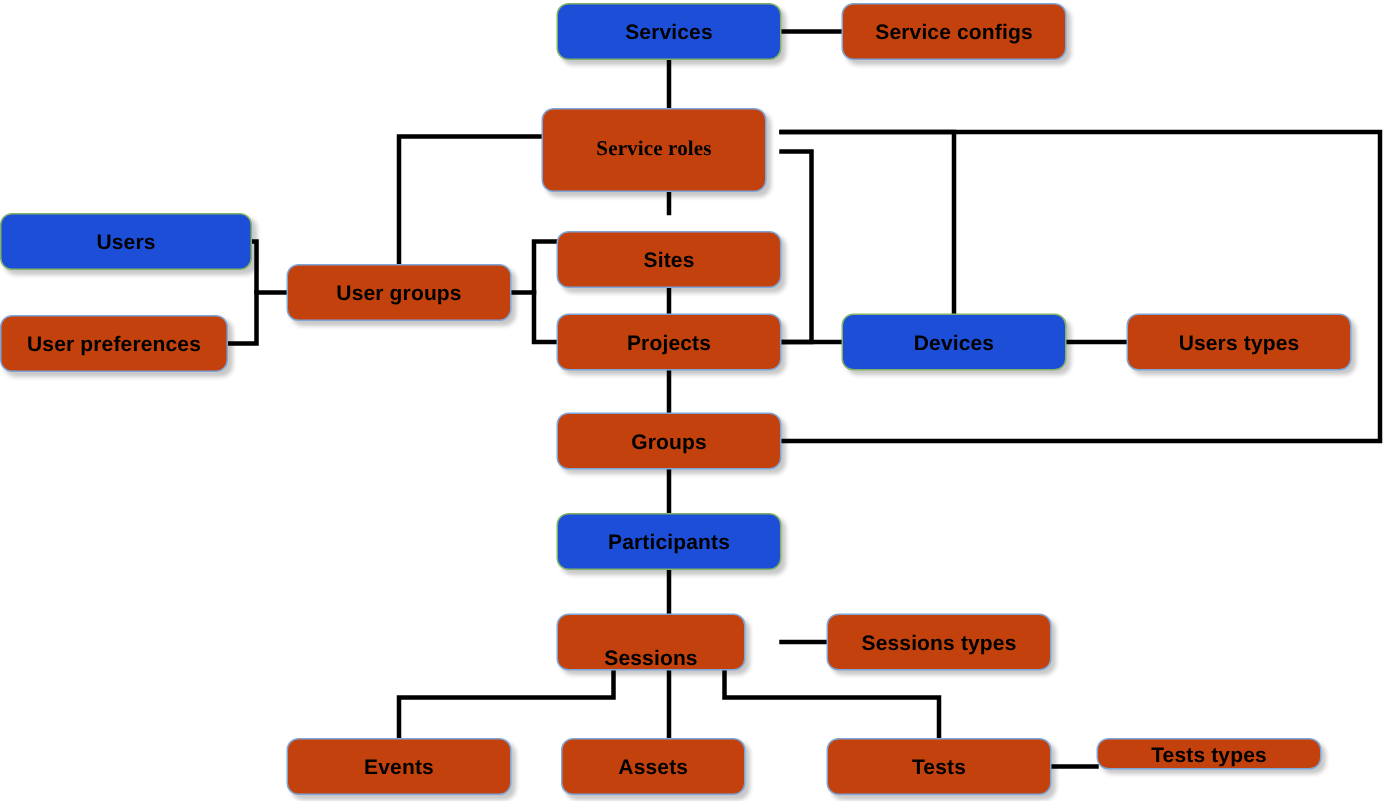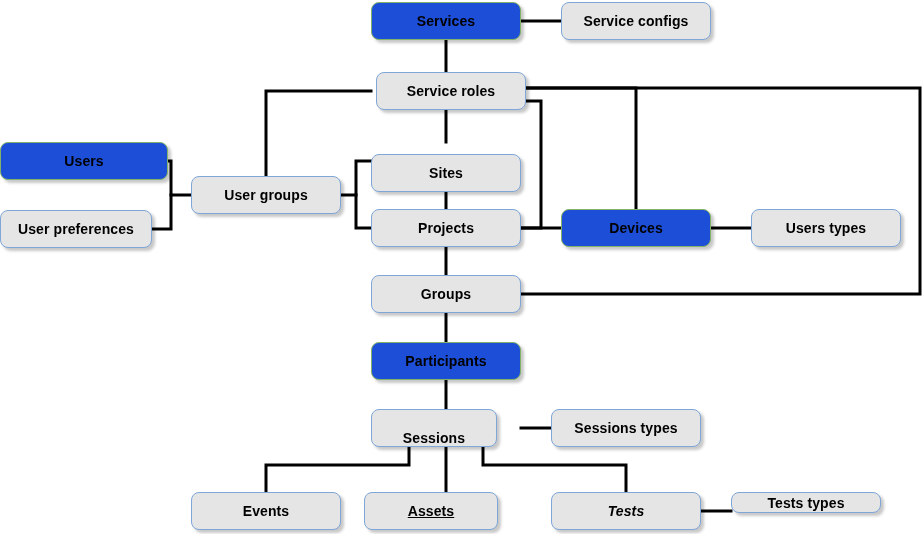--- a/index.html
+++ b/index.html
@@ -15,21 +15,21 @@
     position:absolute;
     box-sizing:border-box;
     border-radius:8px;
     display:flex;align-items:center;justify-content:center;
     font-size:14px;font-weight:bold;color:#000000;
     letter-spacing:.1px;
     box-shadow:3px 3px 3px rgba(0,0,0,.22);
     z-index:2;
     white-space:nowrap;
   }
-  .node.blue{background:#e5e5e5;border:1px solid #7ea6d8;}
+  .node.blue{background:#c2410c;border:1px solid #7ea6d8;}
   .node.green{background:#1d4ed8;border:1px solid #82b366;}
 </style>
 </head>
 <body>
 
 <div id="canvas">
   <svg class="edges" viewBox="0 0 923 534" xmlns="http://www.w3.org/2000/svg">
       <polyline points="521,21 561,21" fill="none" stroke="#000000" stroke-width="3" stroke-linecap="square" stroke-linejoin="miter"></polyline>
       <polyline points="446,40 446,72" fill="none" stroke="#000000" stroke-width="3" stroke-linecap="square" stroke-linejoin="miter"></polyline>
       <polyline points="371,91 266,91 266,176" fill="none" stroke="#000000" stroke-width="3" stroke-linecap="square" stroke-linejoin="miter"></polyline>
@@ -53,21 +53,21 @@
       <polyline points="483,447 483,465 626,465 626,492" fill="none" stroke="#000000" stroke-width="3" stroke-linecap="square" stroke-linejoin="miter"></polyline>
       <polyline points="701,511 731,511" fill="none" stroke="#000000" stroke-width="3" stroke-linecap="square" stroke-linejoin="miter"></polyline>
     </svg>
   <div id="node-layer">
       <div class="node green" style="left: 371px; top: 2px; width: 150px; height: 38px;">
         <span>Services</span>
       </div>
       <div class="node blue" style="left: 561px; top: 2px; width: 150px; height: 38px;">
         <span>Service configs</span>
       </div>
-      <div class="node blue" style="left: 376px; top: 72px; width: 150px; height: 38px;">
+      <div class="node blue" style="left: 361px; top: 72px; width: 150px; height: 56px; font-family: Liberation Serif, serif;">
         <span>Service roles</span>
       </div>
       <div class="node green" style="left: 0px; top: 142px; width: 168px; height: 38px;">
         <span>Users</span>
       </div>
       <div class="node blue" style="left: 0px; top: 210px; width: 152px; height: 38px;">
         <span>User preferences</span>
       </div>
       <div class="node blue" style="left: 191px; top: 176px; width: 150px; height: 38px;">
         <span>User groups</span>
@@ -92,23 +92,23 @@
       </div>
       <div class="node blue" style="left: 371px; top: 409px; width: 126px; height: 38px; align-items: flex-end;">
         <span>Sessions</span>
       </div>
       <div class="node blue" style="left: 551px; top: 409px; width: 150px; height: 38px;">
         <span>Sessions types</span>
       </div>
       <div class="node blue" style="left: 191px; top: 492px; width: 150px; height: 38px;">
         <span>Events</span>
       </div>
-      <div class="node blue" style="left: 364px; top: 492px; width: 134px; height: 38px; text-decoration: underline;">
+      <div class="node blue" style="left: 374px; top: 492px; width: 123px; height: 38px;">
         <span>Assets</span>
       </div>
-      <div class="node blue" style="left: 551px; top: 492px; width: 150px; height: 38px; font-style: italic;">
+      <div class="node blue" style="left: 551px; top: 492px; width: 150px; height: 38px;">
         <span>Tests</span>
       </div>
       <div class="node blue" style="left: 731px; top: 492px; width: 150px; height: 21px;">
         <span>Tests types</span>
       </div>
     </div>
 </div>
 
 </body></html>

